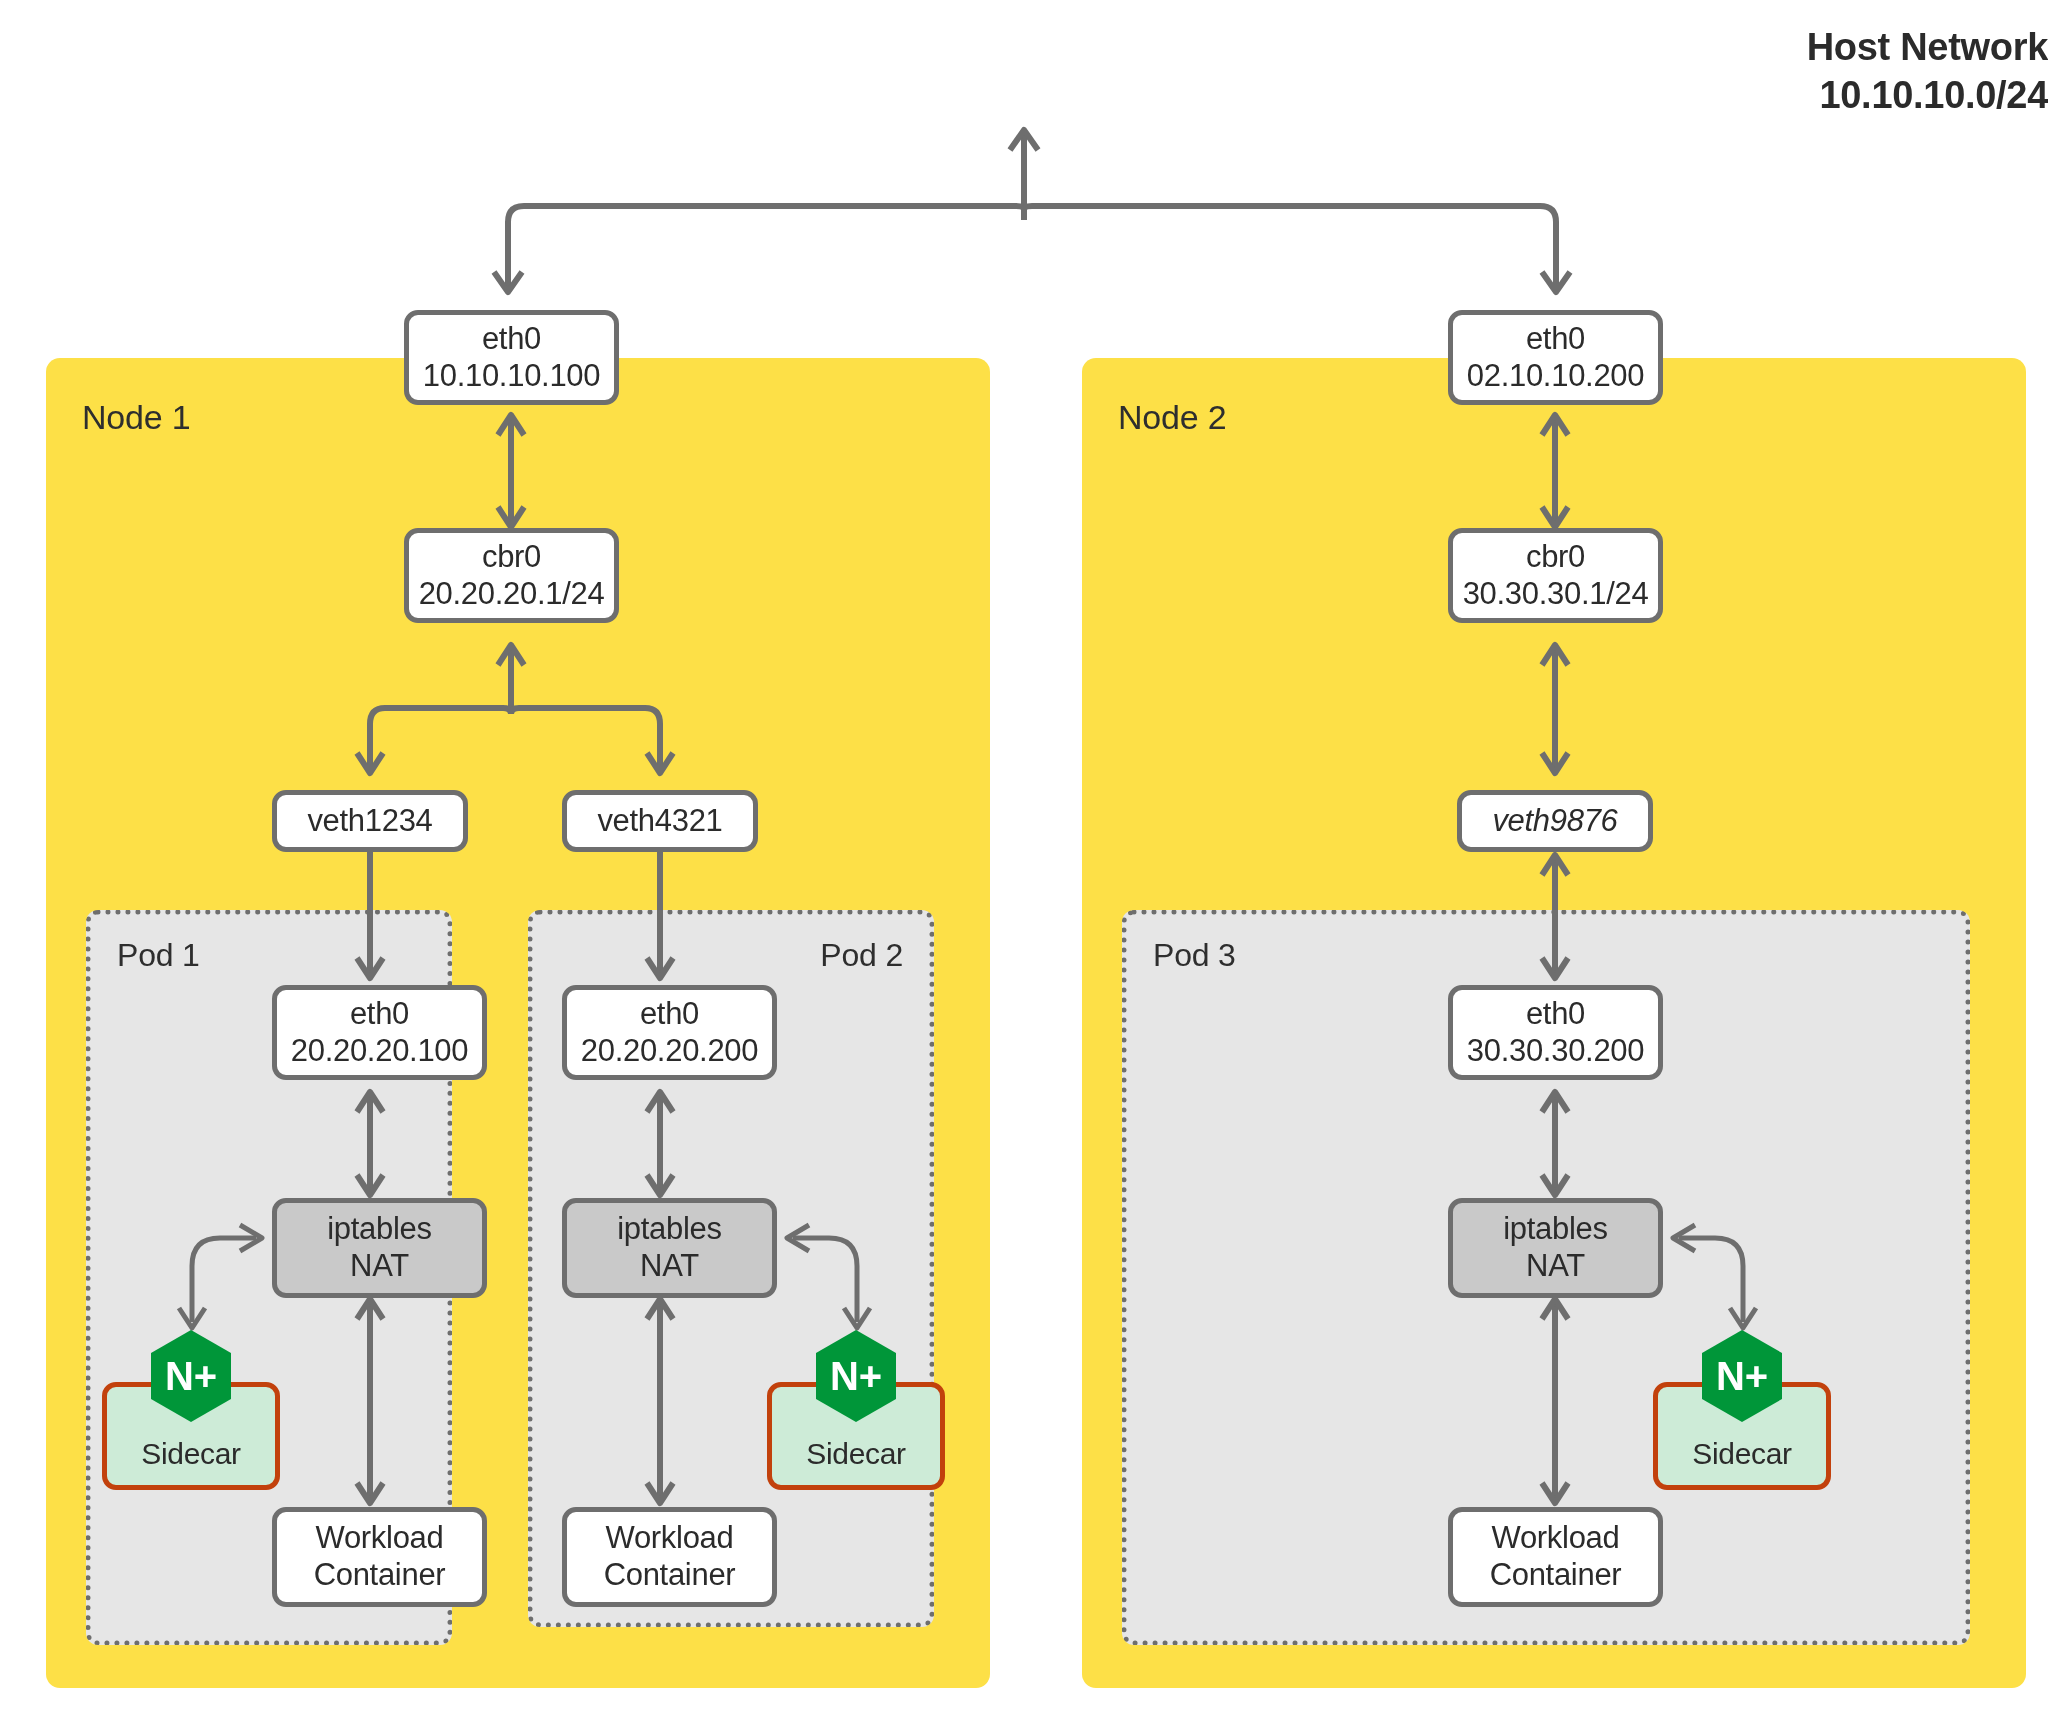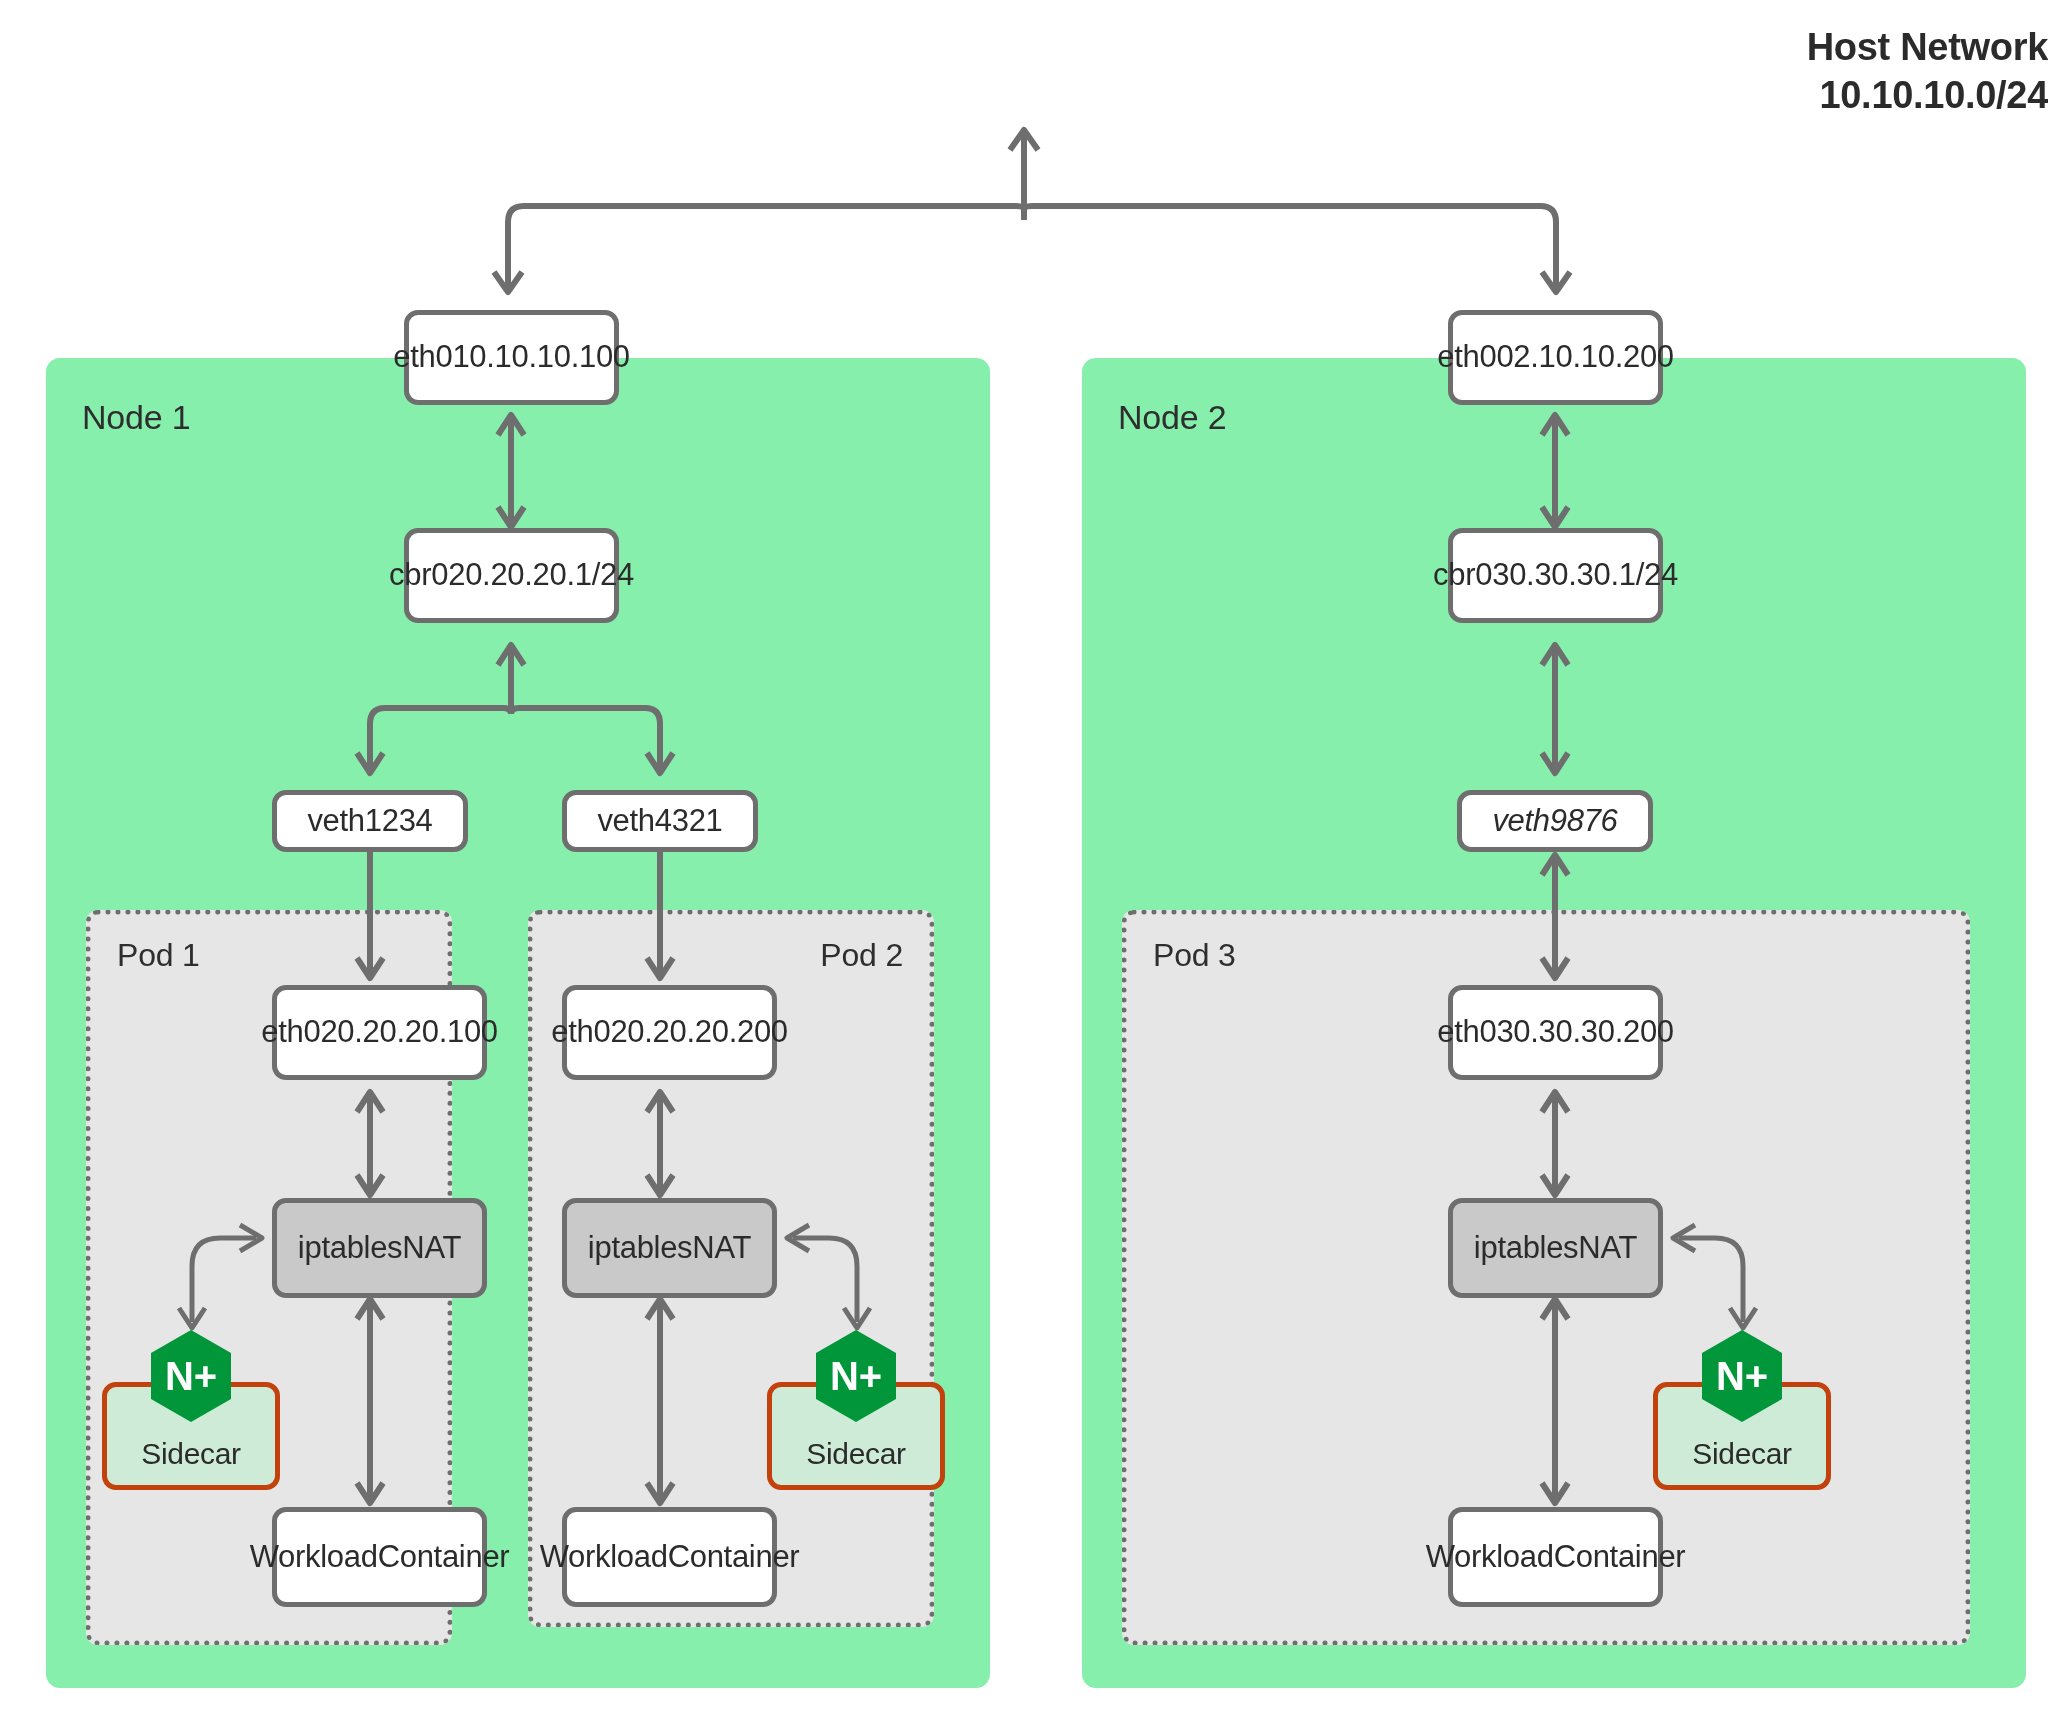--- a/index.html
+++ b/index.html
@@ -29,21 +29,21 @@
     font-size: 38px;
     font-weight: bold;
     line-height: 1.25;
     letter-spacing: -0.3px;
   }
   .host-title .l2 { display: block; }
 
   
   .node {
     position: absolute;
-    background: #86efac;
+    background: #fde047;
     border-radius: 14px;
   }
   .node-label {
     position: absolute;
     left: 36px;
     top: 40px;
     font-size: 34px;
     color: #2e2e2e;
     letter-spacing: -0.2px;
   }
@@ -64,21 +64,21 @@
     letter-spacing: -0.2px;
   }
   .pod-label.left  { left: 26px; }
   .pod-label.right { right: 26px; }
 
   
   .box {
     position: absolute;
     box-sizing: border-box;
     display: flex;
-    flex-direction: row;
+    flex-direction: column;
     align-items: center;
     justify-content: center;
     text-align: center;
     border: 5px solid #6e6e6e;
     border-radius: 14px;
     background: #ffffff;
     color: #2b2b2b;
     font-size: 31px;
     line-height: 1.18;
     letter-spacing: -0.3px;

